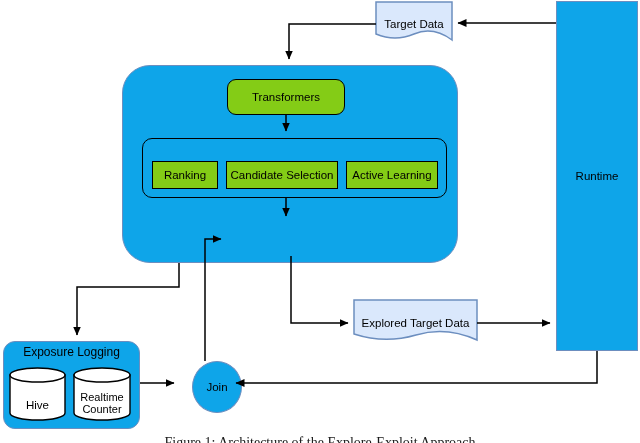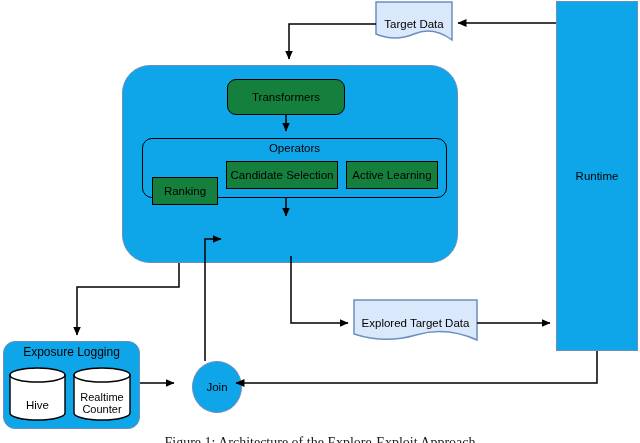--- a/index.html
+++ b/index.html
@@ -6,29 +6,29 @@
   #canvas{
     position:relative;width:640px;height:443px;background:#ffffff;overflow:hidden;
     font-family:"Liberation Sans", sans-serif;color:#000000;
   }
   .layer{position:absolute;left:0;top:0;width:640px;height:443px;}
   .node{
     position:absolute;box-sizing:border-box;display:flex;align-items:center;justify-content:center;
     font-size:11.5px;line-height:13px;text-align:center;color:#000;
   }
   .blue{background:#0ea5e9;border:1.5px solid #6c8ebf;}
-  .white{background:#15803d;border:1.4px solid #000000;}
+  .white{background:#84cc16;border:1.4px solid #000000;}
   .label{position:absolute;box-sizing:border-box;display:flex;align-items:center;justify-content:center;
     font-size:11.5px;line-height:13px;text-align:center;color:#000;}
   #pipeline{left:122px;top:65px;width:336px;height:198px;border-radius:28px;}
   #runtime{left:556px;top:1px;width:82px;height:350px;}
   #transformers{left:227px;top:79px;width:118px;height:36px;border-radius:9px;}
   #operators{left:142px;top:138px;width:305px;height:60px;border:1.4px solid #000;border-radius:10px;background:transparent;}
   #operators-label{left:142px;top:141px;width:305px;height:14px;}
-  #ranking{left:152px;top:177px;width:66px;height:28px;}
+  #ranking{left:152px;top:161px;width:66px;height:28px;}
   #candidate{left:226px;top:161px;width:112px;height:28px;}
   #active{left:346px;top:161px;width:92px;height:28px;}
   #feedback{left:227px;top:223px;width:120px;height:33px;border-radius:9px;}
   #exposure{left:3px;top:341px;width:137px;height:88px;border-radius:12px;}
   #exposure-label{left:3px;top:345px;width:137px;height:14px;font-size:12px;}
   #join{left:192px;top:361px;width:50px;height:52px;border-radius:50%;align-items:center;}
   #target-data-label{left:376px;top:4px;width:76px;height:28px;}
   #etd-label{left:354px;top:302px;width:123px;height:30px;}
   #hive-label{left:10px;top:384px;width:55px;height:30px;}
   #rtc-label{left:72px;top:380px;width:60px;height:34px;font-size:11px;line-height:12.5px;}
@@ -45,21 +45,20 @@
 
   <div class="layer">
     <div class="node blue" id="runtime">
       <span>Runtime</span>
     </div>
     <div class="node blue" id="pipeline"></div>
     <div class="node white" id="transformers">
       <span>Transformers</span>
     </div>
     <div class="node" id="operators"></div>
-    <div class="label" id="operators-label">Operators</div>
     <div class="node white" id="ranking">
       <span>Ranking</span>
     </div>
     <div class="node white" id="candidate">
       <span>Candidate Selection</span>
     </div>
     <div class="node white" id="active">
       <span>Active Learning</span>
     </div>
     <div class="node blue" id="exposure"></div>

